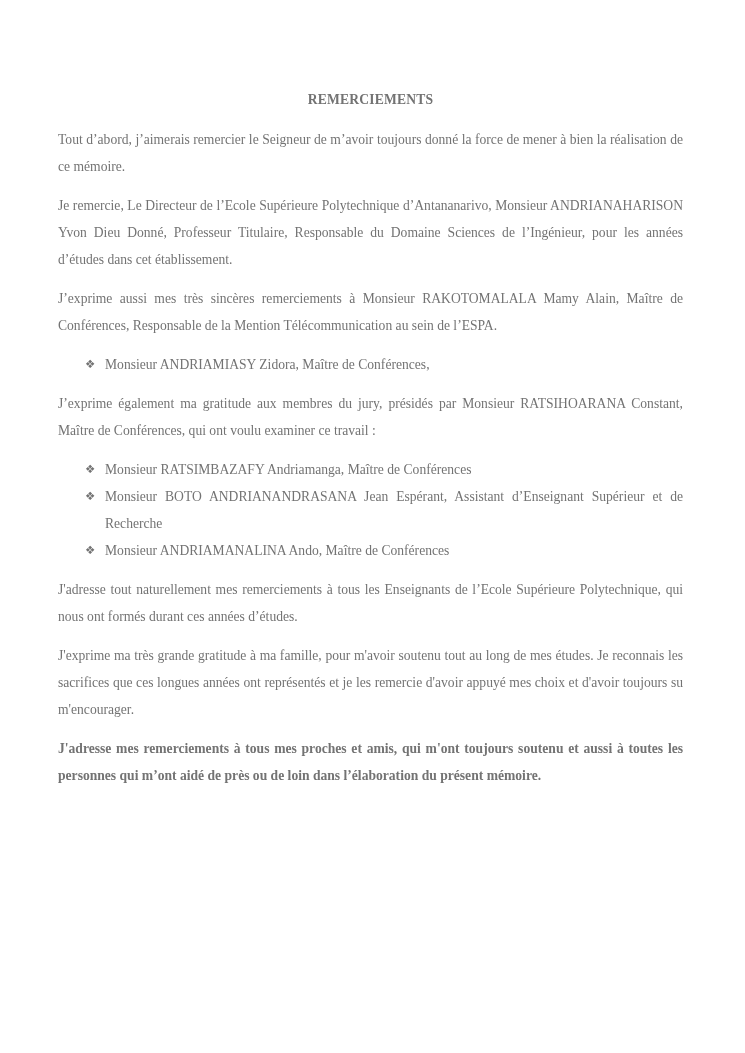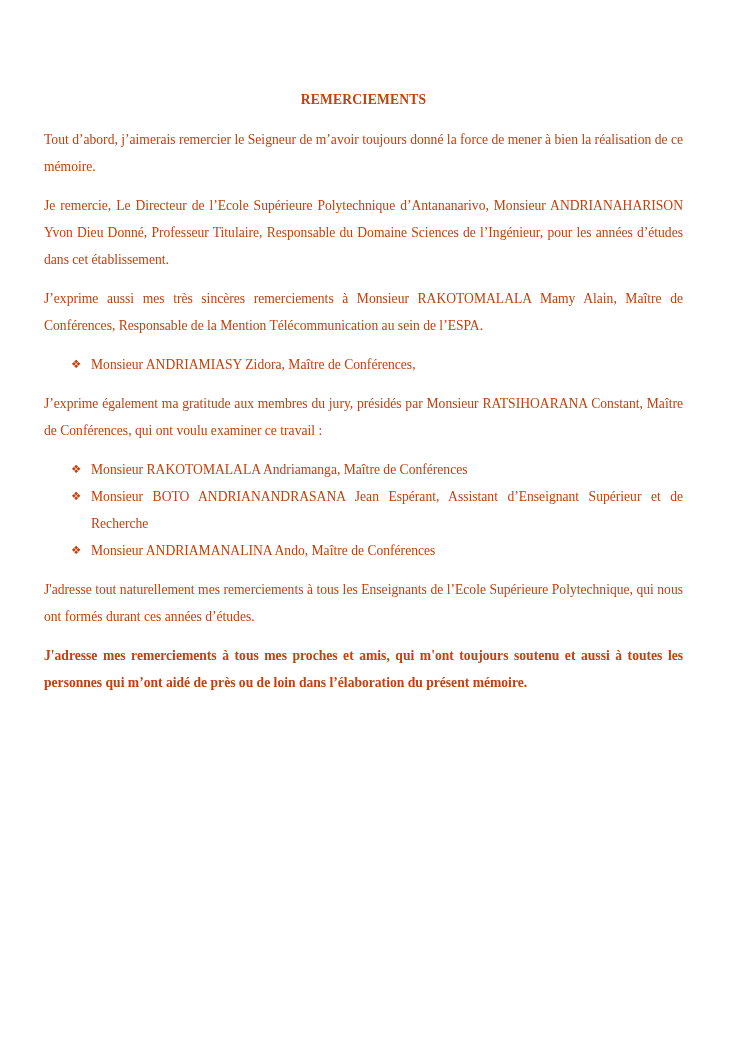--- a/index.html
+++ b/index.html
@@ -6,25 +6,25 @@
     margin: 0;
     padding: 0;
     background: #ffffff;
   }
   .page {
     position: relative;
     width: 745px;
     height: 1053px;
     box-sizing: border-box;
     background: #ffffff;
-    padding: 86px 62px 40px 44px;
+    padding: 86px 62px 40px 58px;
     font-family: "Liberation Serif", "DejaVu Serif", serif;
     font-size: 13.6px;
     line-height: 27px;
-    color: #c2410c;
+    color: #737373;
   }
   .doc-title {
     font-size: 13.6px;
     font-weight: bold;
     text-align: center;
     margin: 0 0 13px 0;
     letter-spacing: 0.2px;
   }
   p.para {
     text-align: justify;
@@ -74,31 +74,32 @@
       <span class="bullet-text">Monsieur ANDRIAMIASY Zidora, Maître de Conférences,</span>
     </li>
   </ul>
 
 
   <p class="para">J’exprime également ma gratitude aux membres du jury, présidés par Monsieur RATSIHOARANA Constant, Maître de Conférences, qui ont voulu examiner ce travail :</p>
 
   <ul class="bullets">
     <li class="bullet">
       <span class="bullet-glyph">❖</span>
-      <span class="bullet-text">Monsieur  RAKOTOMALALA Andriamanga, Maître de Conférences</span>
+      <span class="bullet-text">Monsieur  RATSIMBAZAFY Andriamanga, Maître de Conférences</span>
     </li>
     <li class="bullet">
       <span class="bullet-glyph">❖</span>
       <span class="bullet-text">Monsieur   BOTO ANDRIANANDRASANA Jean Espérant, Assistant d’Enseignant Supérieur et de Recherche</span>
     </li>
     <li class="bullet">
       <span class="bullet-glyph">❖</span>
       <span class="bullet-text">Monsieur  ANDRIAMANALINA Ando, Maître de Conférences</span>
     </li>
   </ul>
 
   <p class="para">J'adresse tout naturellement mes remerciements à tous les Enseignants de l’Ecole Supérieure Polytechnique, qui nous ont formés durant ces années d’études.</p>
 
+  <p class="para">J'exprime ma très grande gratitude à ma famille, pour m'avoir soutenu tout au long de mes études. Je reconnais les sacrifices que ces longues années ont représentés et je les remercie d'avoir appuyé mes choix et d'avoir toujours su m'encourager.</p>
 
   <p class="para no-gap">J'adresse mes remerciements à tous mes proches et amis, qui m'ont toujours soutenu et aussi à toutes les personnes qui m’ont aidé de près ou de loin dans l’élaboration du présent mémoire.</p>
 
 
 </div>
 
 </body></html>

